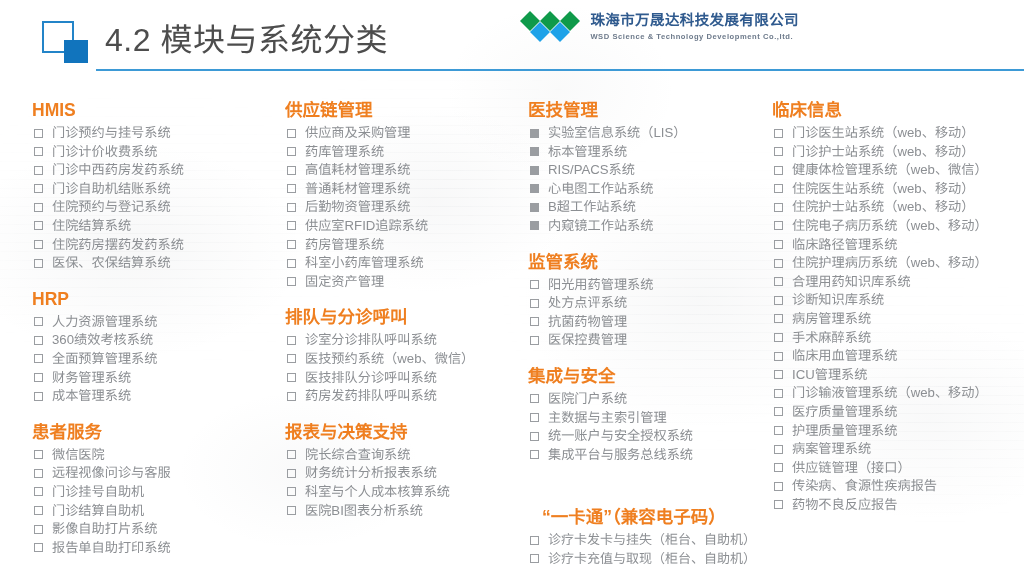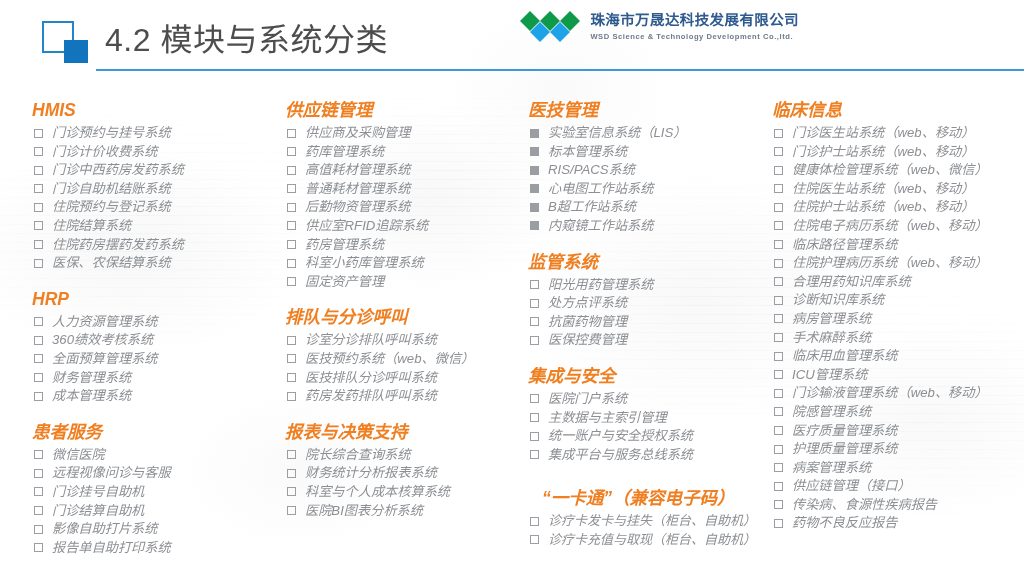--- a/index.html
+++ b/index.html
@@ -147,21 +147,21 @@
   }
   .column {
     position: absolute;
     top: 0;
   }
   .col-1 { left: 32px;  width: 242px; }
   .col-2 { left: 285px; width: 238px; }
   .col-3 { left: 528px; width: 240px; }
   .col-4 { left: 772px; width: 252px; }
 
-  .group { margin-bottom: 16px; font-style: italic; }
+  .group { margin-bottom: 16px; }
   .group-title {
     color: #ef7f20;
     font-weight: 700;
     font-size: 17.5px;
     line-height: 1.2;
     margin-bottom: 3px;
     white-space: nowrap;
   }
 
   ul.items {
@@ -188,21 +188,21 @@
     border: 1.6px solid #9a9da1;
     background: transparent;
   }
   .bullet.filled {
     background: #9a9da1;
     border-color: #9a9da1;
   }
 
   
   .group.onecard {
-    margin-top: 24px;
+    margin-top: 43px;
   }
   .group.onecard .group-title {
     margin-left: 14px;
     font-size: 17.5px;
   }
   .group.onecard ul.items li { font-size: 13px; }
 </style>
 </head>
 <body>
 
@@ -563,24 +563,20 @@
             <li>
               <span class="bullet"></span>
               <span>ICU管理系统</span>
             </li>
             <li>
               <span class="bullet"></span>
               <span>门诊输液管理系统（web、移动）</span>
             </li>
             <li>
               <span class="bullet"></span>
-              <span>院感管理系统</span>
-            </li>
-            <li>
-              <span class="bullet"></span>
               <span>医疗质量管理系统</span>
             </li>
             <li>
               <span class="bullet"></span>
               <span>护理质量管理系统</span>
             </li>
             <li>
               <span class="bullet"></span>
               <span>病案管理系统</span>
             </li>

